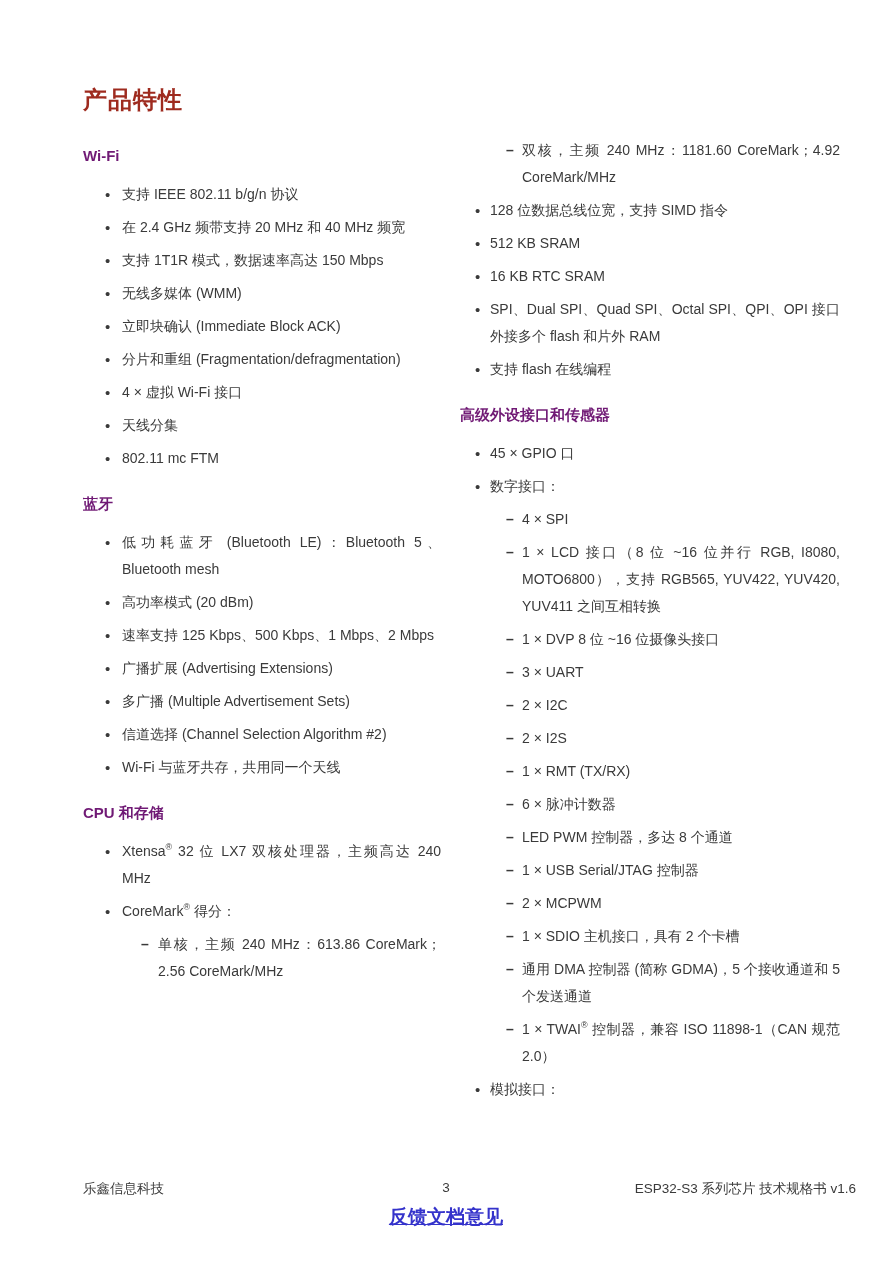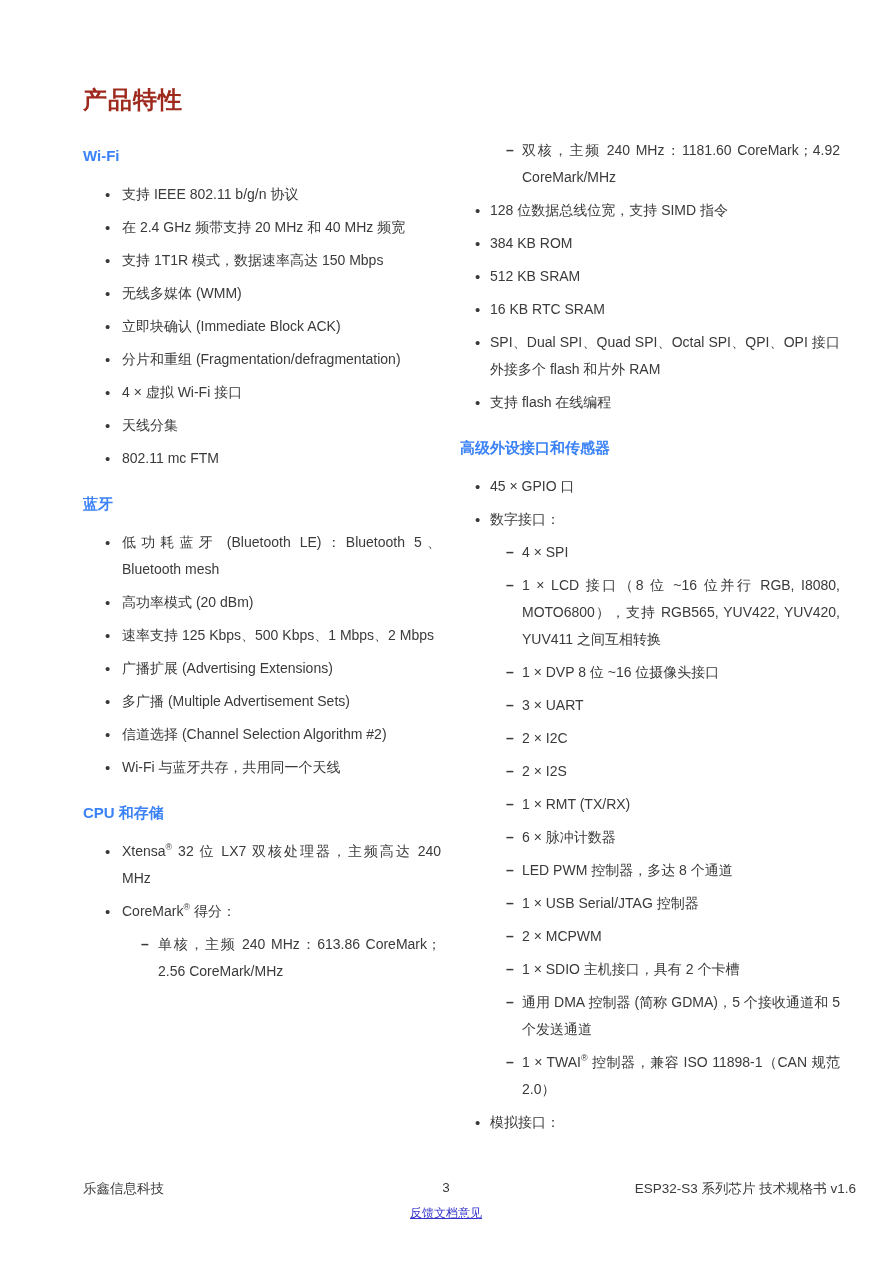--- a/index.html
+++ b/index.html
@@ -34,21 +34,21 @@
     margin-bottom:6px;
     text-align:justify;
     white-space:pre-line;
   }
   .heading{
     font-weight:bold;
     font-size:15px;
     margin-top:18px;
     margin-bottom:12px;
     text-align:left;
-    color:#3b82f6;
+    color:#701a75;
     white-space:normal;
   }
   .col-left .heading:first-child{margin-top:12px;}
   .col-right .item:first-child{margin-top:7px;}
   .bullet{position:relative;padding-left:39px;}
   .bullet::before{
     content:"•";
     position:absolute;
     left:22px;
     top:0;
@@ -81,22 +81,23 @@
   .feedback-row{
     position:absolute;
     top:1204px;
     left:0;
     width:892px;
     text-align:center;
   }
   .feedback-link{
     color:var(--link,#3533cb);
     text-decoration:underline;
-    font-size:12px;
+    font-size:19px;
     cursor:pointer;
+    font-weight:bold;
   }
 </style>
 </head>
 <body>
 
 <div class="page">
   <div class="content">
     <div class="doc-title">产品特性</div>
     <div class="cols">
       <div class="col-left" id="col-left">
@@ -119,21 +120,20 @@
           <div class="item bullet">信道选择 (Channel Selection Algorithm #2)</div>
           <div class="item bullet">Wi-Fi 与蓝牙共存，共用同一个天线</div>
           <div class="item heading">CPU 和存储</div>
           <div class="item bullet">Xtensa<sup>®</sup> 32 位 LX7 双核处理器，主频高达 240 MHz</div>
           <div class="item bullet">CoreMark<sup>®</sup> 得分：</div>
           <div class="item dash">单核，主频 240 MHz：613.86 CoreMark；2.56 CoreMark/MHz</div>
         </div>
       <div class="col-right" id="col-right">
           <div class="item dash">双核，主频 240 MHz：1181.60 CoreMark；4.92 CoreMark/MHz</div>
           <div class="item bullet">128 位数据总线位宽，支持 SIMD 指令</div>
-          <div class="item bullet">384 KB ROM</div>
           <div class="item bullet">512 KB SRAM</div>
           <div class="item bullet">16 KB RTC SRAM</div>
           <div class="item bullet">SPI、Dual SPI、Quad SPI、Octal SPI、QPI、OPI 接口外接多个 flash 和片外 RAM</div>
           <div class="item bullet">支持 flash 在线编程</div>
           <div class="item heading">高级外设接口和传感器</div>
           <div class="item bullet">45 × GPIO 口</div>
           <div class="item bullet">数字接口：</div>
           <div class="item dash">4 × SPI</div>
           <div class="item dash">1 × LCD 接口（8 位 ~16 位并行 RGB, I8080, MOTO6800），支持 RGB565, YUV422, YUV420, YUV411 之间互相转换</div>
           <div class="item dash">1 × DVP 8 位 ~16 位摄像头接口</div>

